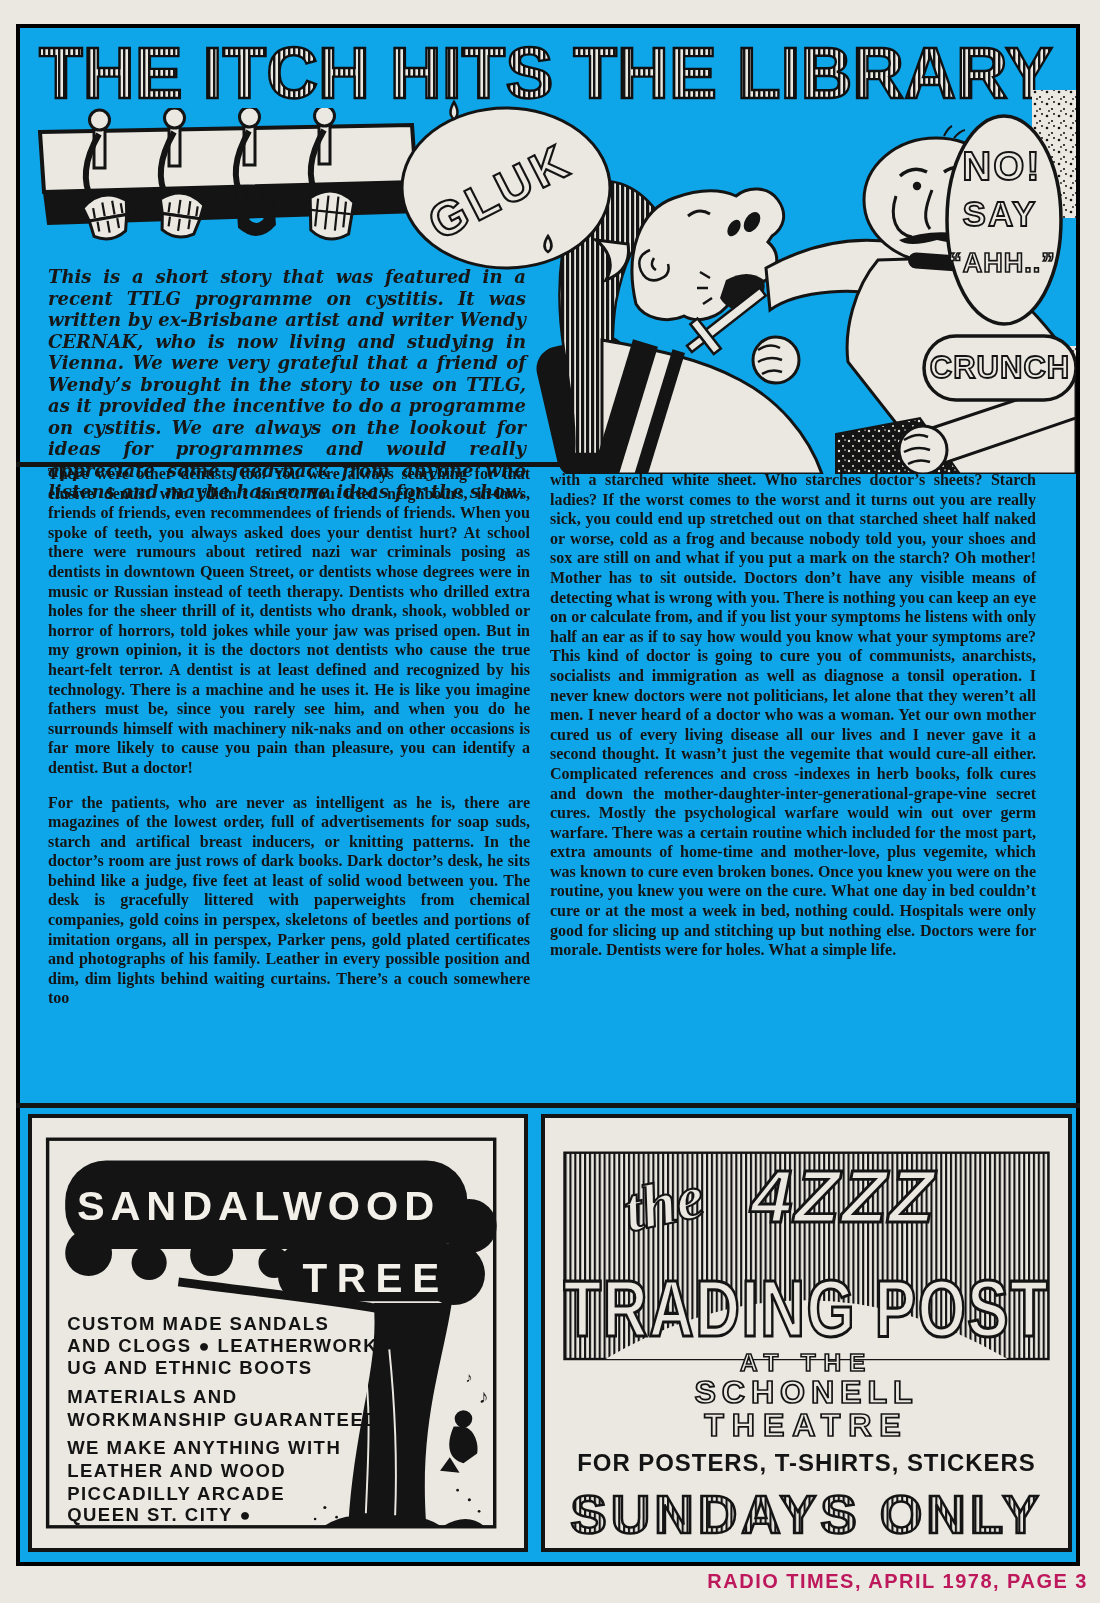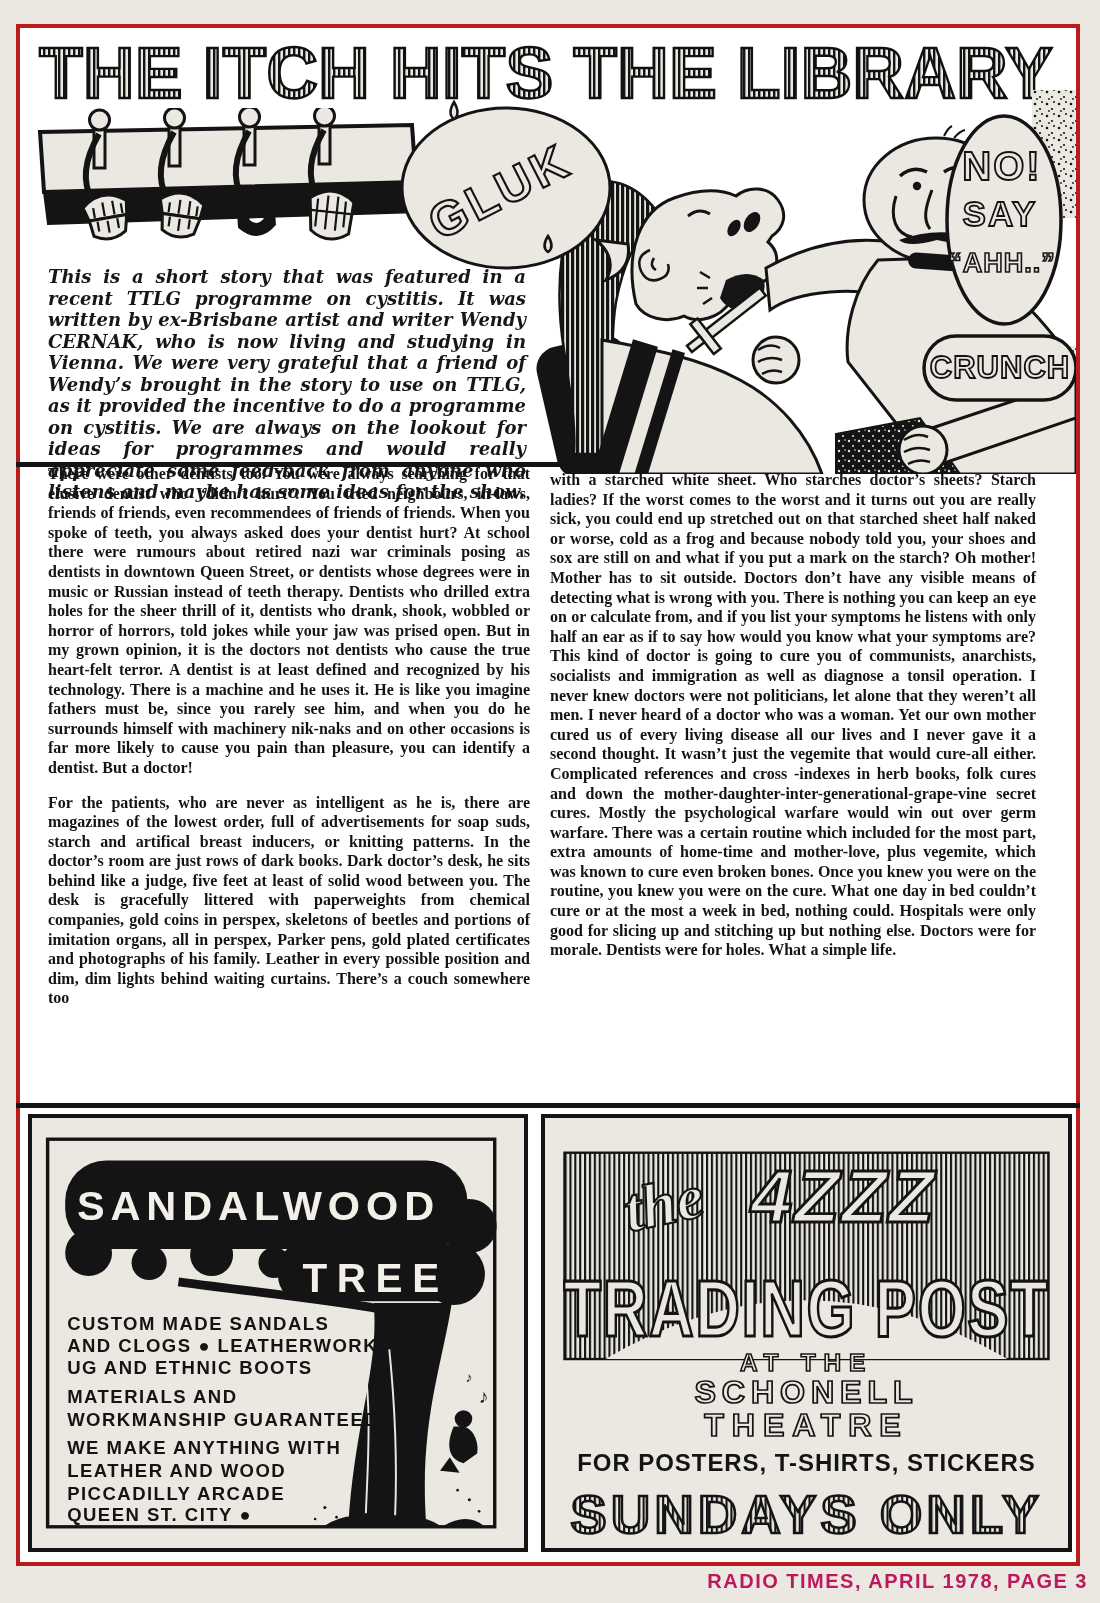--- a/index.html
+++ b/index.html
@@ -5,21 +5,21 @@
   html,body{margin:0;padding:0;}
   body{
     width:1100px;height:1603px;position:relative;
     background:#eae8e1;
     font-family:"Liberation Sans",sans-serif;
     color:#141414;
     overflow:hidden;
   }
   .frame{
     position:absolute;left:16px;top:24px;width:1056px;height:1534px;
-    border:4px solid #b91c1c;background:#ffffff;
+    border:4px solid #000000;background:#0ea5e9;
   }
   .headline-svg{position:absolute;left:8px;top:4px;width:1036px;height:84px;}
   .coatrack-svg{position:absolute;left:10px;top:80px;width:394px;height:154px;}
   .comic-svg{position:absolute;left:376px;top:60px;width:680px;height:386px;}
   .intro{
     position:absolute;left:28px;top:238px;width:478px;
     font-family:"DejaVu Serif",serif;font-style:italic;font-weight:bold;
     font-size:18px;line-height:21.5px;text-align:justify;color:#17171
 7;
   }

